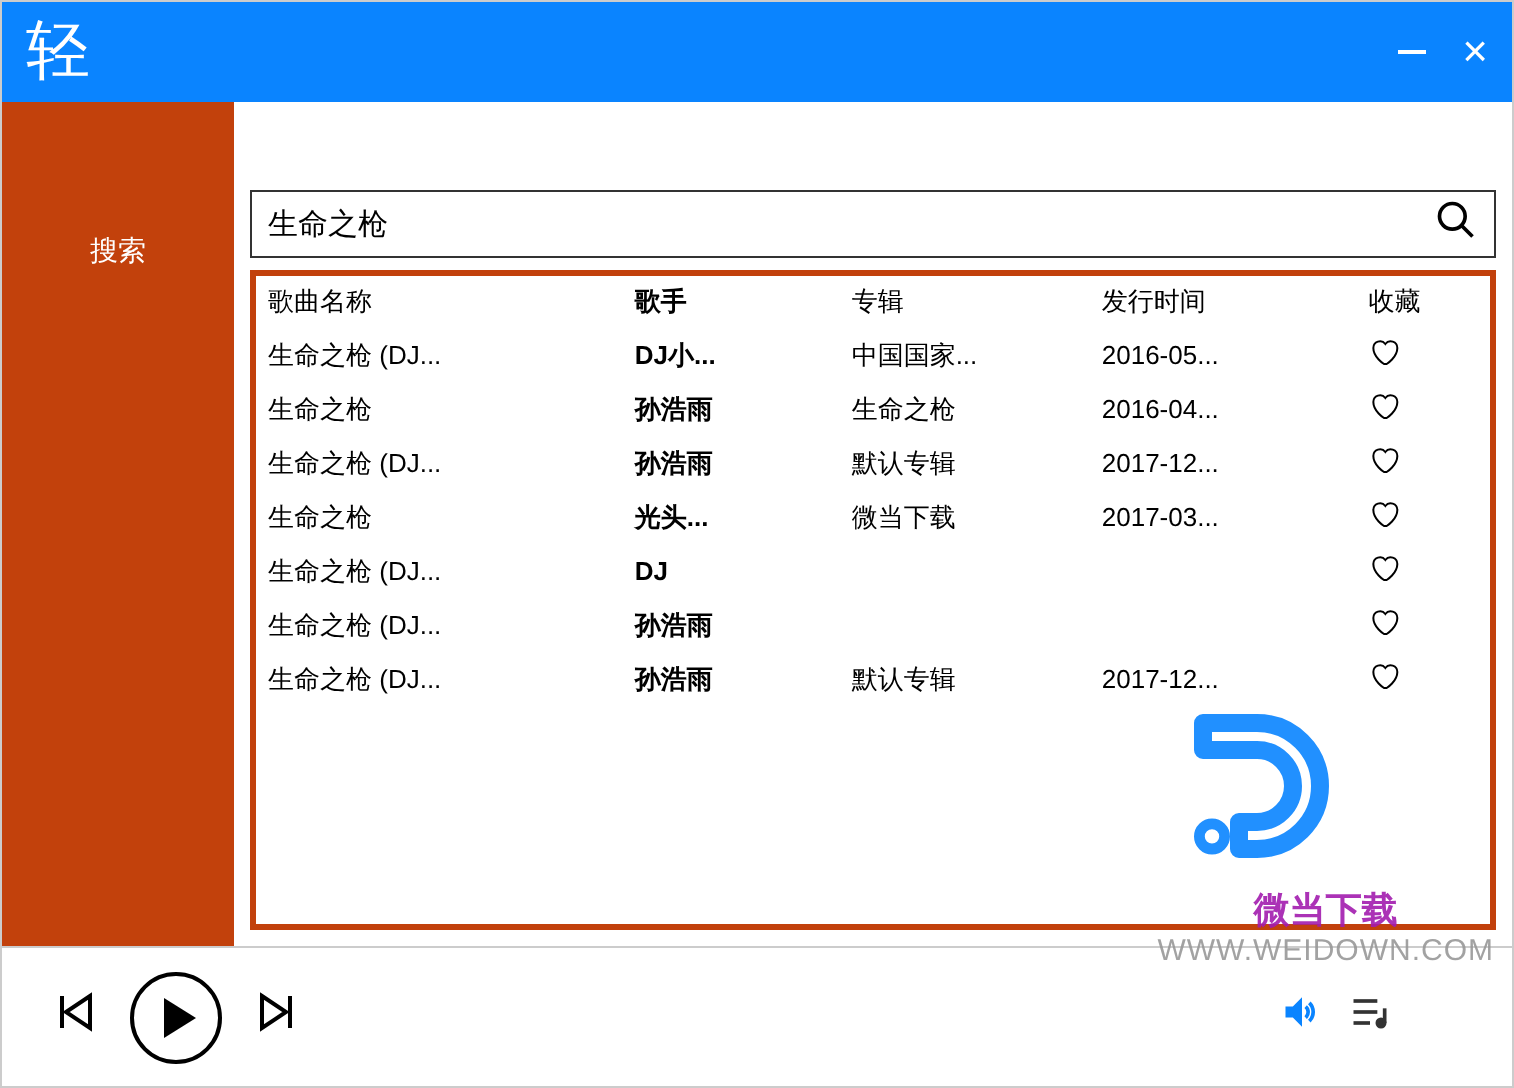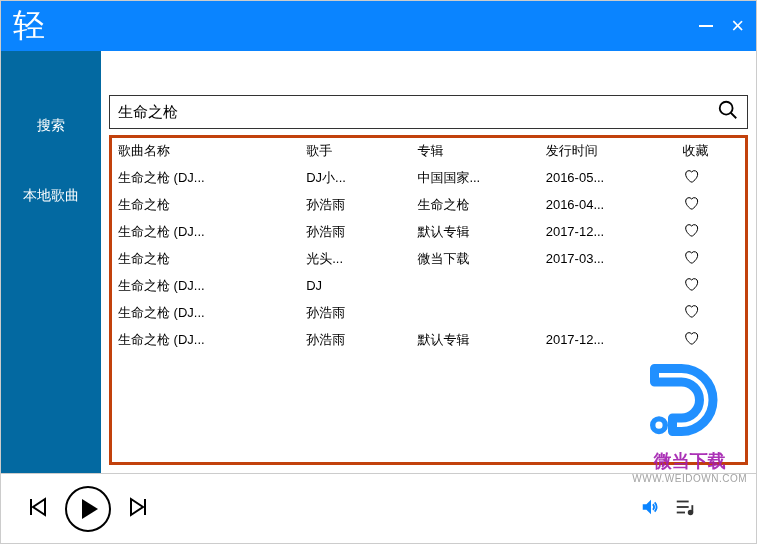--- a/index.html
+++ b/index.html
@@ -5,70 +5,69 @@
 * { margin: 0; padding: 0; box-sizing: border-box; font-family: "Microsoft YaHei", sans-serif; }
 body { width: 757px; height: 544px; background: #fff; position: relative; overflow: hidden; }
 .app { border: 1px solid #ccc; width: 757px; height: 544px; display: flex; flex-direction: column; }
 .titlebar { background: #0a84ff; height: 50px; display: flex; align-items: center; justify-content: space-between; padding: 0 12px; }
 .logo { color: #fff; font-size: 32px; font-weight: 300; }
 .winbtns { display: flex; gap: 18px; align-items: center; }
 .winbtn { color: #fff; cursor: pointer; }
 .min-line { width: 14px; height: 2px; background: #fff; }
 .close-x { font-size: 22px; color: #fff; font-weight: 300; }
 .body { flex: 1; display: flex; }
-.sidebar { width: 100px; background: #0369a1; display: flex; flex-direction: column; padding-top: 50px; gap: 20px; }
+.sidebar { width: 116px; background: #c2410c; display: flex; flex-direction: column; padding-top: 50px; }
 .side-item { color: #fff; font-size: 14px; text-align: center; padding: 16px 0; cursor: pointer; }
 .main { flex: 1; display: flex; gap: 8px; padding: 44px 8px 8px 8px; }
 .left-pane { flex: 1; display: flex; flex-direction: column; gap: 6px; }
 .searchbox { border: 1px solid #333; height: 34px; display: flex; align-items: center; padding: 0 8px; }
 .searchbox input { flex: 1; border: none; outline: none; font-size: 15px; }
 .search-icon svg { width: 22px; height: 22px; }
 .results { border: 3px solid #c2410c; flex: 1; overflow: auto; }
 table { width: 100%; border-collapse: collapse; font-size: 13px; }
 th, td { text-align: left; padding: 4px 6px; white-space: nowrap; overflow: hidden; text-overflow: ellipsis; }
 th { font-weight: normal; }
 .col-name { width: 110px; max-width: 110px; }
-.col-artist { width: 65px; max-width: 65px; }
+.col-artist { width: 65px; max-width: 65px; font-weight: bold; }
 .col-album { width: 75px; max-width: 75px; }
 .col-date { width: 80px; max-width: 80px; }
 .col-fav { width: 40px; }
 .heart svg { width: 16px; height: 16px; }
 .lyrics-pane { width: 215px; border: 1px solid #333; position: relative; }
 .lyrics-title { text-align: center; font-size: 14px; padding: 6px 0; }
 .lyrics-scroll { position: absolute; right: 0; top: 0; bottom: 0; width: 16px; background: #f0f0f0; }
 .player { height: 70px; border-top: 1px solid #ccc; display: flex; align-items: center; justify-content: space-between; padding: 0 60px 0 24px; }
 .controls { display: flex; align-items: center; gap: 16px; }
 .btn-circle { width: 46px; height: 46px; border: 2.5px solid #000; border-radius: 50%; display: flex; align-items: center; justify-content: center; cursor: pointer; }
 .skip svg { width: 24px; height: 24px; }
 .play-tri { width: 0; height: 0; border-left: 16px solid #000; border-top: 10px solid transparent; border-bottom: 10px solid transparent; margin-left: 4px; }
 .right-ctrls { display: flex; align-items: center; gap: 12px; }
 .vol-icon svg { width: 22px; height: 22px; }
 .playlist-icon svg { width: 22px; height: 22px; }
 .watermark { position: absolute; right: 10px; bottom: 60px; opacity: 0.9; pointer-events: none; }
 .watermark .d-logo { width: 90px; height: 90px; }
 .watermark .txt { font-size: 18px; color: #a21caf; font-weight: bold; text-align: center; }
-.watermark .url { font-size: 10px; color: #999; text-align: center; letter-spacing: 0.5px; }
+.watermark .url { font-size: 15px; color: #999; text-align: center; letter-spacing: 0.5px; }
 </style>
 </head>
 <body>
 
 <div class="app">
   <div class="titlebar">
     <div class="logo">轻</div>
     <div class="winbtns">
       <div class="winbtn">
           <div class="min-line"></div>
         </div>
       <div class="winbtn close-x">×</div>
     </div>
   </div>
   <div class="body">
     <div class="sidebar">
       <div class="side-item">搜索</div>
-      <div class="side-item">本地歌曲</div>
     </div>
     <div class="main">
       <div class="left-pane">
         <div class="searchbox">
           <input type="text" value="生命之枪" style="">
           <span class="search-icon">
             <svg viewBox="0 0 24 24" fill="none" stroke="#000" stroke-width="2">
                 <circle cx="10" cy="10" r="7"></circle>
                 <line x1="21" y1="21" x2="15" y2="15"></line>
               </svg>

